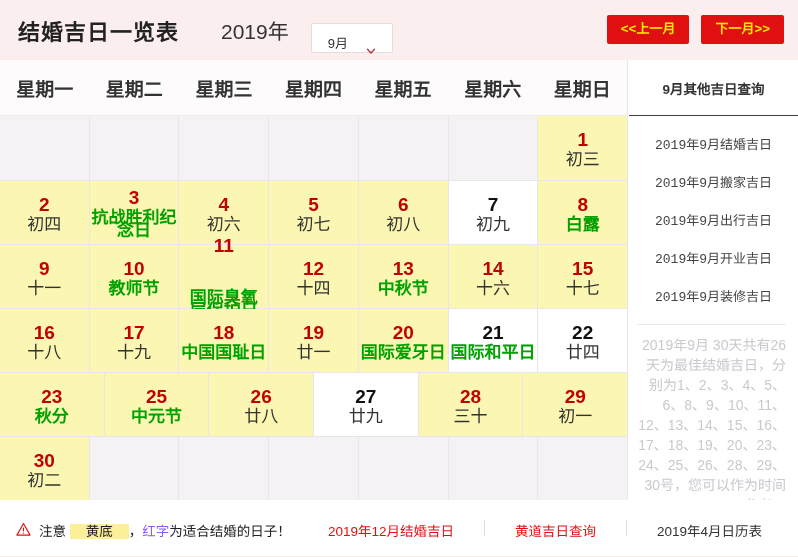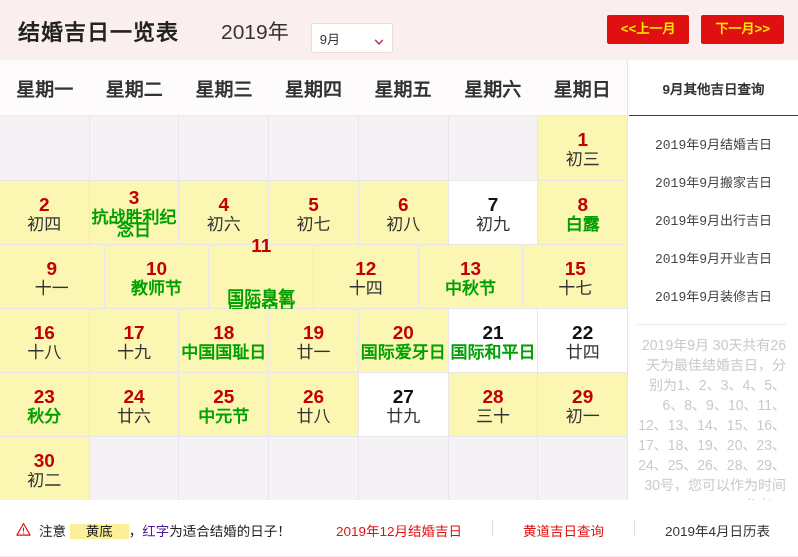--- a/index.html
+++ b/index.html
@@ -21,22 +21,22 @@
   .title{
     margin-left:18px;font-size:22px;font-weight:bold;color:#222;
     letter-spacing:1px;white-space:nowrap;
   }
   .year{
     margin-left:42px;font-size:21px;color:#333;white-space:nowrap;
   }
   .month-select{
     margin-left:22px;width:82px;height:30px;background:#fff;
     border:1px solid #ecd9d9;border-radius:2px;
-    display:flex;align-items:center;justify-content:space-between;
-    padding:0 8px;box-sizing:border-box;margin-top:16px;
+    display:flex;align-items:flex-end;justify-content:space-between;
+    padding:0 16px;box-sizing:border-box;margin-top:16px;
   }
   .month-select .mlabel{font-size:13px;color:#333;}
   .chev{width:10px;height:10px;display:block;}
   .nav-wrap{position:absolute;right:14px;top:15px;display:flex;gap:12px;}
   .navbtn{
     background:#e01010;color:#ffe900;border:0;cursor:pointer;
     font-size:13px;font-weight:bold;padding:0 14px;height:29px;
     line-height:29px;border-radius:2px;white-space:nowrap;
     font-family:Liberation Mono, monospace;
   }
@@ -101,22 +101,22 @@
   
   .footer{
     position:absolute;left:0;top:500px;width:798px;height:57px;
     background:#fff;display:flex;align-items:center;
     border-top:1px solid #fff;
   }
   .foot-left{display:flex;align-items:center;margin-left:16px;}
   .warn-icon{width:15px;height:15px;display:block;margin-right:8px;}
   .foot-text{font-size:13.5px;color:#222;white-space:nowrap;}
   .hl-yellow{background:#fbf099;padding:0 16px;}
-  .red{color:#4c1d95;}
-  .foot-right{position:absolute;right:14px;display:flex;align-items:flex-start;gap:16px;}
+  .red{color:#8b5cf6;}
+  .foot-right{position:absolute;right:22px;display:flex;align-items:flex-start;gap:16px;}
   .flink{font-size:13.5px;color:#e01010;cursor:pointer;padding:0 14px;white-space:nowrap;}
   .flink.dark{color:#333;}
   .fsep{width:1px;height:16px;background:#ddd;}
   .bottom-rule{position:absolute;left:0;top:556px;width:798px;height:1px;background:#f6e9ea;}
 </style>
 </head>
 <body>
 
 <div id="app">
 
@@ -207,20 +207,24 @@
             </div>
             <div class="cell lucky">
               <div class="dnum">12</div>
               <div class="dsub">十四</div>
             </div>
             <div class="cell lucky">
               <div class="dnum">13</div>
               <div class="dsub fest">中秋节</div>
             </div>
             <div class="cell lucky">
+              <div class="dnum">14</div>
+              <div class="dsub">十六</div>
+            </div>
+            <div class="cell lucky">
               <div class="dnum">15</div>
               <div class="dsub">十七</div>
             </div>
           </div>
           <div class="row">
             <div class="cell lucky">
               <div class="dnum">16</div>
               <div class="dsub">十八</div>
             </div>
             <div class="cell lucky">
@@ -245,24 +249,20 @@
             </div>
             <div class="cell plain">
               <div class="dnum">22</div>
               <div class="dsub">廿四</div>
             </div>
           </div>
           <div class="row">
             <div class="cell lucky">
               <div class="dnum">23</div>
               <div class="dsub fest">秋分</div>
-            </div>
-            <div class="cell lucky">
-              <div class="dnum">24</div>
-              <div class="dsub">廿六</div>
             </div>
             <div class="cell lucky">
               <div class="dnum">25</div>
               <div class="dsub fest">中元节</div>
             </div>
             <div class="cell lucky">
               <div class="dnum">26</div>
               <div class="dsub">廿八</div>
             </div>
             <div class="cell plain">

